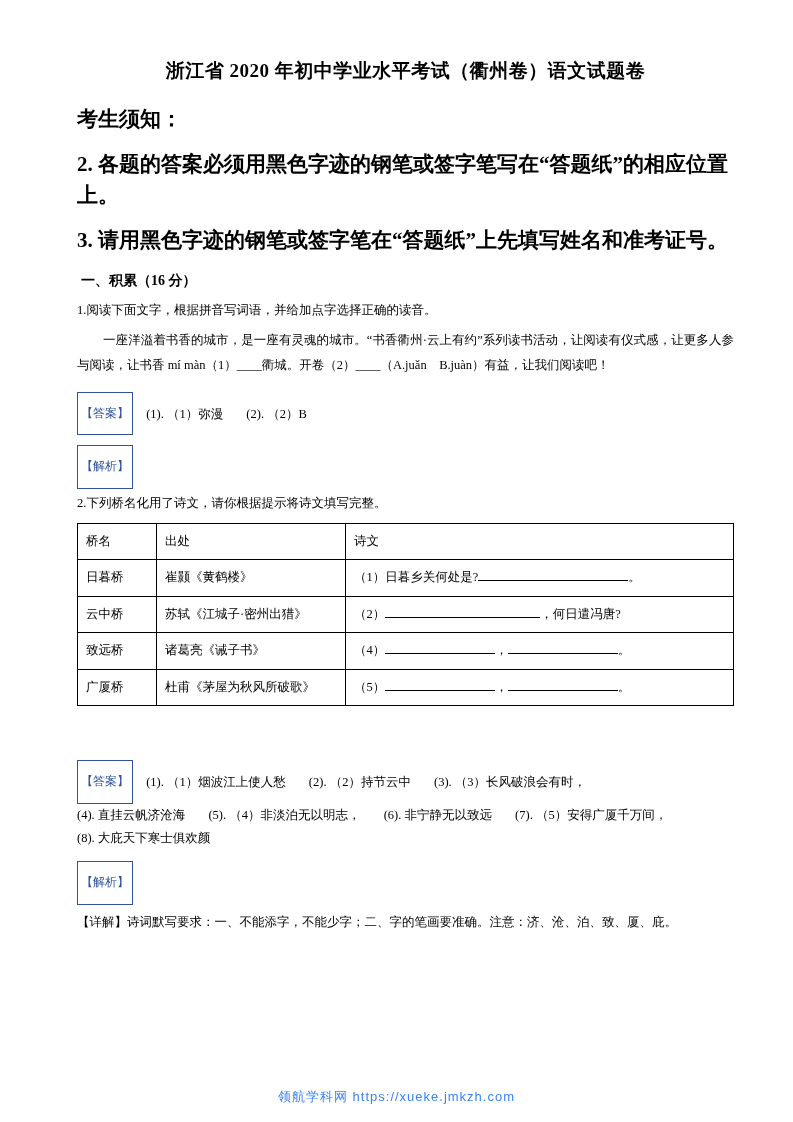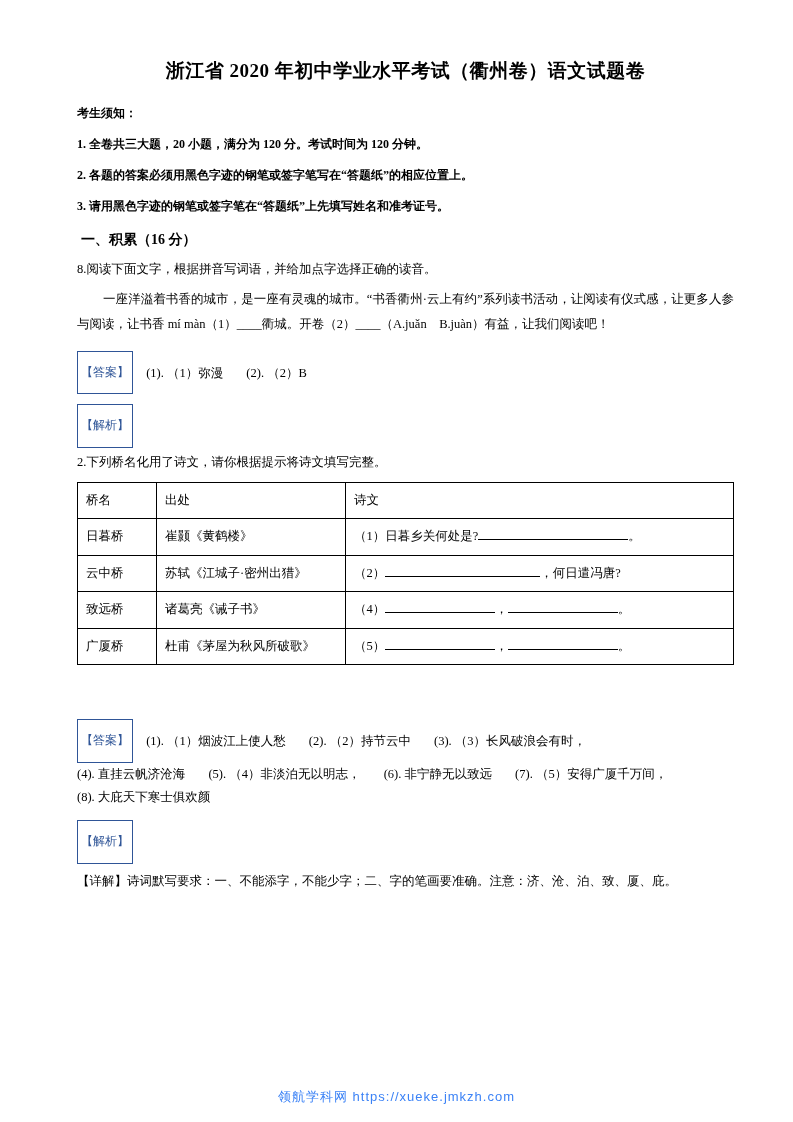--- a/index.html
+++ b/index.html
@@ -24,21 +24,21 @@
   }
   .doc-title {
     text-align: center;
     font-size: 19px;
     font-weight: bold;
     margin: 12px 0 20px 0;
     letter-spacing: 0.5px;
     font-family: "Liberation Serif", serif;
   }
   .bold-line {
-    font-size: 12px;
+    font-size: 21px;
     font-weight: bold;
     margin: 0 0 13px 0;
     line-height: 1.5;
   }
   .section-head {
     font-size: 14px;
     font-weight: bold;
     margin: 16px 0 10px 4px;
   }
   .q-line {
@@ -116,27 +116,26 @@
   .spacer-gap { height: 40px; }
 </style>
 </head>
 <body>
 
 <div class="page">
 
   <div class="doc-title">浙江省 2020 年初中学业水平考试（衢州卷）语文试题卷</div>
 
   <div class="bold-line">考生须知：</div>
-  <div class="bold-line">1. 全卷共三大题，20 小题，满分为 120 分。考试时间为 120 分钟。</div>
   <div class="bold-line">2. 各题的答案必须用黑色字迹的钢笔或签字笔写在“答题纸”的相应位置上。</div>
   <div class="bold-line">3. 请用黑色字迹的钢笔或签字笔在“答题纸”上先填写姓名和准考证号。</div>
 
   <div class="section-head">一、积累（16 分）</div>
 
-  <div class="q-line">8.阅读下面文字，根据拼音写词语，并给加点字选择正确的读音。</div>
+  <div class="q-line">1.阅读下面文字，根据拼音写词语，并给加点字选择正确的读音。</div>
   <div class="para indent">一座洋溢着书香的城市，是一座有灵魂的城市。“书香衢州·云上有约”系列读书活动，让阅读有仪式感，让更多人参与阅读，让书香 mí màn（1）____衢城。开卷（2）____（A.juǎn　B.juàn）有益，让我们阅读吧！</div>
 
   <div class="answer-row">
     <span class="tag">【答案】</span>
     <span class="ans-body">
       <span class="ans-seg">(1). （1）弥漫</span>
       <span class="ans-seg">(2). （2）B</span>
     </span>
   </div>
 

